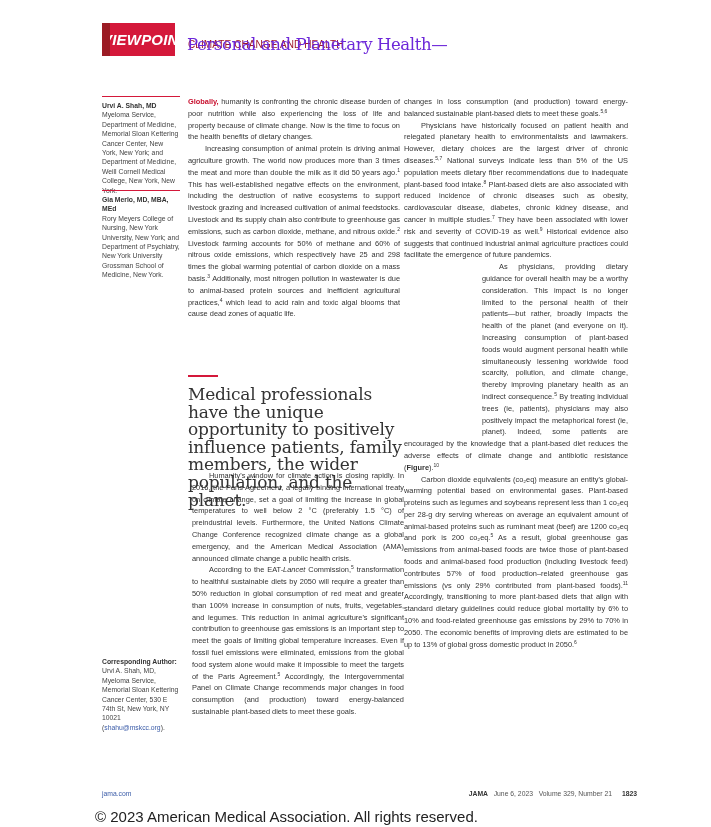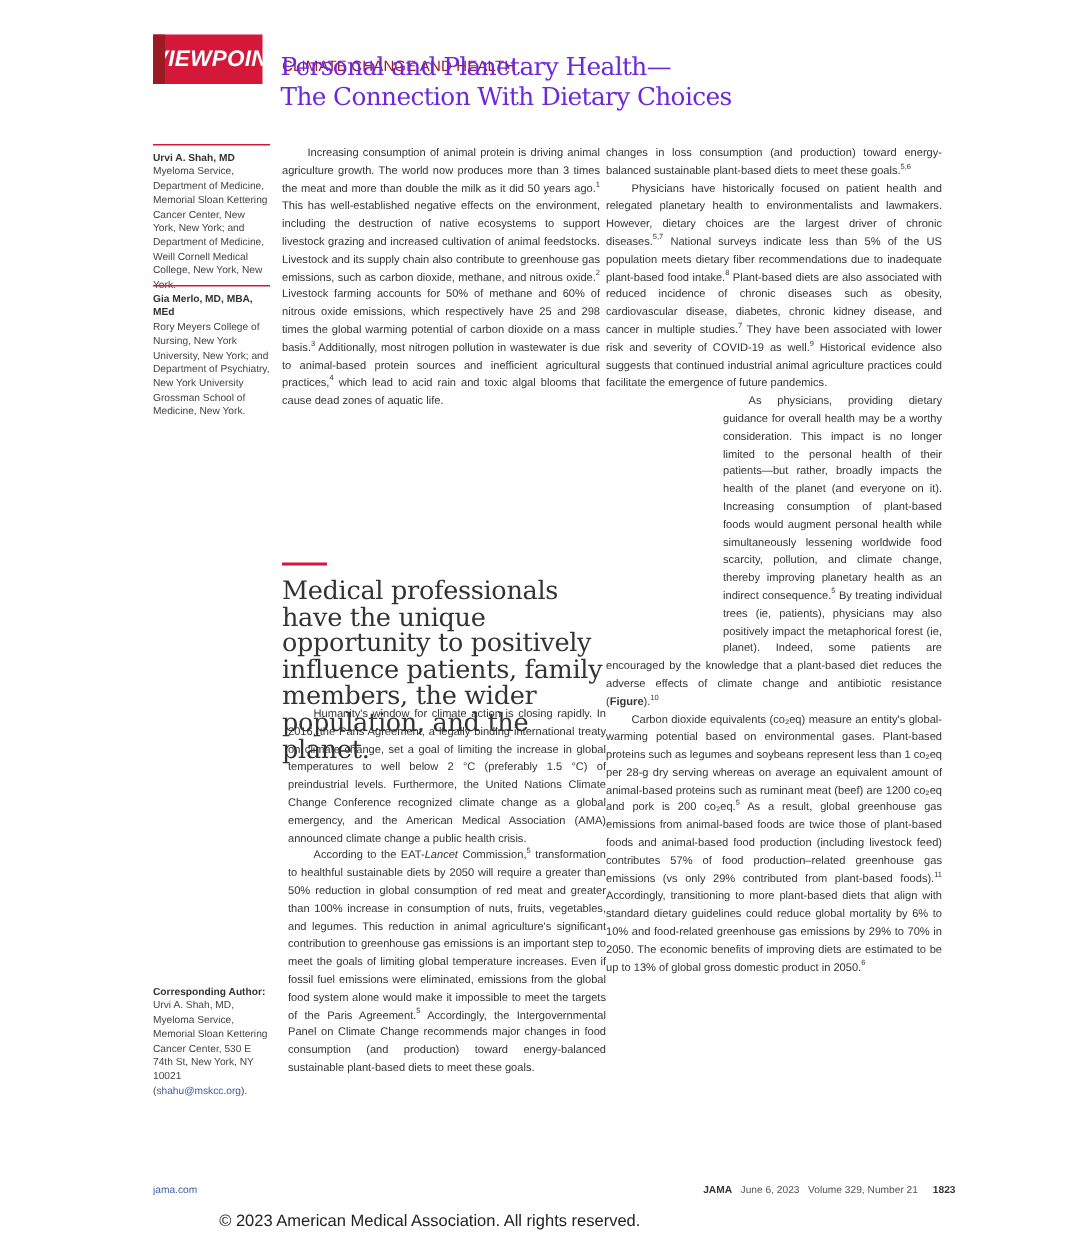--- a/index.html
+++ b/index.html
@@ -17,52 +17,52 @@
   .col p { margin: 0; }
   .col .ind { text-indent: 17px; }
   .lead { color: #c8102e; font-weight: bold; }
   sup { font-size: 5px; line-height: 0; }
   .pull-rule { left: 188px; top: 375px; width: 30px; height: 2px; background: #d4183a; }
   .pull-quote { left: 188px; top: 386px; width: 215px; font-family: "DejaVu Serif", serif; font-size: 17px; line-height: 17.6px; color: #333; letter-spacing: -0.2px; }
   .footer-left { left: 102px; top: 790px; font-size: 6.8px; color: #3b5ca8; }
   .footer-right { left: 430px; top: 790px; width: 207px; font-size: 6.8px; color: #555; text-align: right; }
   .footer-right .j { font-weight: bold; color: #333; }
   .footer-right .pg { font-weight: bold; color: #333; margin-left: 8px; }
-  .copyright { left: 0; top: 808px; width: 573px; text-align: center; font-size: 11px; color: #222; }
+  .copyright { left: 0; top: 808px; width: 573px; text-align: center; font-size: 15px; color: #222; }
   .link { color: #3b5ca8; }
   .float-wrap { float: left; width: 0; }
 </style>
 </head>
 <body>
 
 <div class="abs badge">
   <div class="strip"></div>
   <span class="label">VIEWPOINT</span>
 </div>
 <div class="abs section-tag">CLIMATE CHANGE AND HEALTH</div>
 <div class="abs title">
   <div>Personal and Planetary Health—</div>
-  <div>The Connection With Dietary Choices</div>
 </div>
 
 <div class="abs author-col" style="top:96px;">
   <div class="rule"></div>
   <div class="name">Urvi A. Shah, MD</div>
   <div>Myeloma Service, Department of Medicine, Memorial Sloan Kettering Cancer Center, New York, New York; and Department of Medicine, Weill Cornell Medical College, New York, New York.</div>
 </div>
 <div class="abs author-col" style="top:190px;">
   <div class="rule"></div>
   <div class="name">Gia Merlo, MD, MBA, MEd</div>
   <div>Rory Meyers College of Nursing, New York University, New York; and Department of Psychiatry, New York University Grossman School of Medicine, New York.</div>
 </div>
 <div class="abs author-col" style="top:657px;">
   <span class="name">Corresponding Author:</span><span> Urvi A. Shah, MD, Myeloma Service, Memorial Sloan Kettering Cancer Center, 530 E 74th St, New York, NY 10021 (</span><span class="link">shahu@mskcc.org</span><span>).</span>
 </div>
 
 <div class="abs col" style="left:188px; top:96px; width:212px;">
+  <p><span class="lead">Globally,</span><span> humanity is confronting the chronic disease burden of poor nutrition while also experiencing the loss of life and property because of climate change. Now is the time to focus on the health benefits of dietary changes.</span></p>
   <p class="ind"><span>Increasing consumption of animal protein is driving animal agriculture growth. The world now produces more than 3 times the meat and more than double the milk as it did 50 years ago.</span><sup>1</sup><span> This has well-established negative effects on the environment, including the destruction of native ecosystems to support livestock grazing and increased cultivation of animal feedstocks. Livestock and its supply chain also contribute to greenhouse gas emissions, such as carbon dioxide, methane, and nitrous oxide.</span><sup>2</sup><span> Livestock farming accounts for 50% of methane and 60% of nitrous oxide emissions, which respectively have 25 and 298 times the global warming potential of carbon dioxide on a mass basis.</span><sup>3</sup><span> Additionally, most nitrogen pollution in wastewater is due to animal-based protein sources and inefficient agricultural practices,</span><sup>4</sup><span> which lead to acid rain and toxic algal blooms that cause dead zones of aquatic life.</span></p>
 </div>
 
 <div class="abs pull-rule"></div>
 <div class="abs pull-quote">Medical professionals have the unique opportunity to positively influence patients, family members, the wider population, and the planet.</div>
 
 <div class="abs col" style="left:192px; top:470px; width:212px;">
   <p class="ind">Humanity's window for climate action is closing rapidly. In 2016, the Paris Agreement, a legally binding international treaty on climate change, set a goal of limiting the increase in global temperatures to well below 2 °C (preferably 1.5 °C) of preindustrial levels. Furthermore, the United Nations Climate Change Conference recognized climate change as a global emergency, and the American Medical Association (AMA) announced climate change a public health crisis.</p>
   <p class="ind"><span>According to the EAT-</span><i>Lancet</i><span> Commission,</span><sup>5</sup><span> transformation to healthful sustainable diets by 2050 will require a greater than 50% reduction in global consumption of red meat and greater than 100% increase in consumption of nuts, fruits, vegetables, and legumes. This reduction in animal agriculture's significant contribution to greenhouse gas emissions is an important step to meet the goals of limiting global temperature increases. Even if fossil fuel emissions were eliminated, emissions from the global food system alone would make it impossible to meet the targets of the Paris Agreement.</span><sup>5</sup><span> Accordingly, the Intergovernmental Panel on Climate Change recommends major changes in food consumption (and production) toward energy-balanced sustainable plant-based diets to meet these goals.</span></p>
 </div>

